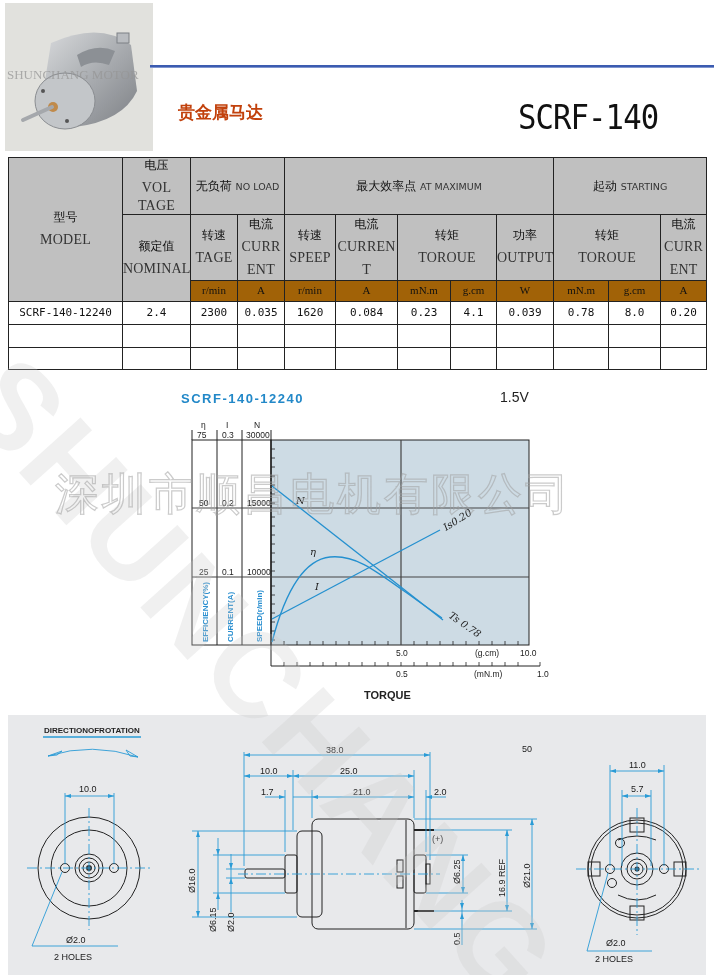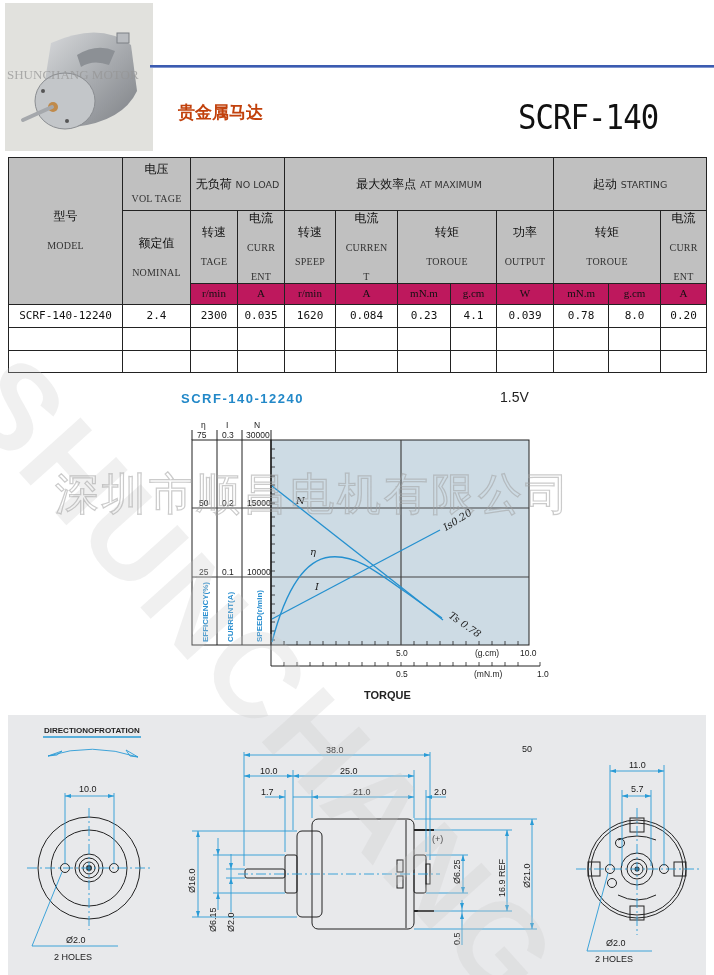--- a/index.html
+++ b/index.html
@@ -11,23 +11,23 @@
   #photo svg { position: absolute; left: 0; top: 0; }
   #photo-wm { position: absolute; left: 2px; top: 64px; width: 150px; font-family: "Liberation Serif", serif; font-size: 13px; color: rgba(150,150,150,0.75); letter-spacing: 0px; white-space: nowrap; }
   #rule { left: 150px; top: 65px; width: 564px; height: 3px; background: #3b5bb0; border-bottom: 1px solid #7f95cf; }
   #subtitle { left: 178px; top: 101px; font-size: 17px; font-weight: bold; color: #c2410c; }
   #model-title { left: 518px; top: 97px; font-family: "DejaVu Sans Mono", monospace; font-size: 34px; color: #111; letter-spacing: -1px; transform: scaleX(0.9); transform-origin: left top; }
 
   
   table#spec { position: absolute; left: 8px; top: 157px; width: 698px; border-collapse: collapse; table-layout: fixed; font-family: "Liberation Serif", serif; }
   #spec td { border: 1px solid #222; text-align: center; vertical-align: middle; padding: 0; line-height: 1.25; }
   #spec td.h { background: #c0c0c0; }
-  #spec td.u { background: #be185d; font-size: 11px; }
+  #spec td.u { background: #a16207; font-size: 11px; }
   #spec .zh { font-family: "DejaVu Sans", sans-serif; font-size: 12px; display: block; }
-  #spec .en { font-size: 10px; display: block; color: #333; margin-top: 16px; letter-spacing: 0.2px; }
+  #spec .en { font-size: 14px; display: block; color: #333; margin-top: 6px; letter-spacing: 0.2px; }
   #spec .inl { font-size: 9.5px; color: #333; }
   #spec td.d { font-family: "DejaVu Sans Mono", monospace; font-size: 11px; background: #fff; }
 
   
   #chart-title { left: 181px; top: 391px; font-size: 13px; font-weight: bold; color: #2288c8; letter-spacing: 1.5px; }
   #chart-voltage { left: 500px; top: 389px; font-size: 14px; color: #222; }
   #chart-svg { left: 0; top: 0; }
   .axlbl { font-family: "Liberation Sans", sans-serif; font-size: 8.5px; fill: #222; }
   .vlbl { font-family: "Liberation Sans", sans-serif; font-size: 8px; fill: #2a8fd0; font-weight: bold; }
   .curve { fill: none; stroke: #2490cf; stroke-width: 1.3; }

